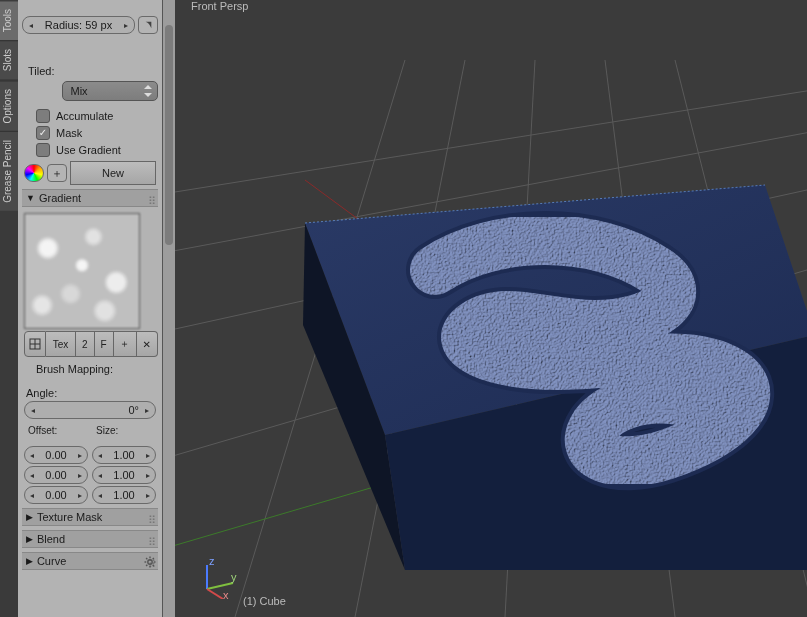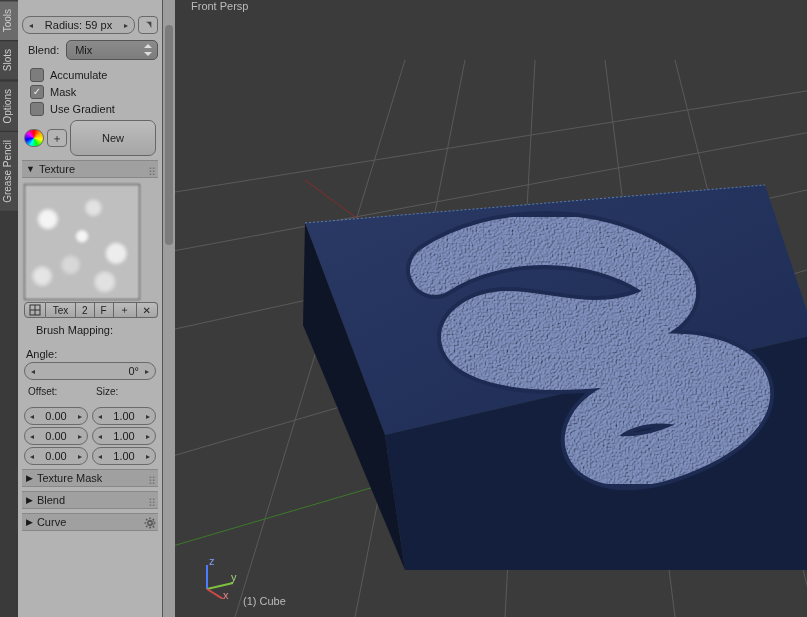--- a/index.html
+++ b/index.html
@@ -34,32 +34,32 @@
 
   .icon-btn {
     width: 20px; height: 18px; background: #b4b4b4; border: 1px solid #6a6a6a; border-radius: 4px;
     display: flex; align-items: center; justify-content: center; font-size: 11px; color: #222;
   }
   .drop-arrow{width:8px;height:8px;display:inline-block}
 
   .select {
     height: 20px; background: linear-gradient(#8b8b8b,#7d7d7d);
     border: 1px solid #555; border-radius: 5px; color: #f0f0f0;
-    display: flex; align-items: center; padding: 0 18px 0 8px; position: relative;
+    display: flex; align-items: center; padding: 0 18px 0 8px; position: relative; margin-top: 41px;
   }
   .select .caret { position: absolute; right: 4px; top: 3px; }
   .caret-icon{width:10px;height:12px}
 
-  .checkbox-row { display: flex; align-items: center; gap: 6px; margin: 3px 0 3px 8px;}
+  .checkbox-row { display: flex; align-items: center; gap: 6px; margin: 3px 0 3px 14px;}
   .cb { width: 14px; height: 14px; border: 1px solid #555; border-radius: 3px; background: #7d7d7d; display:flex;align-items:center;justify-content:center;}
   .cb.checked::after{content:"✓"; color:#eee; font-size:10px; line-height:1;}
 
   .button {
-    height: 36px; background: linear-gradient(#bcbcbc,#a6a6a6);
-    border: 1px solid #666; border-radius: 7px; display:flex;align-items:center;justify-content:center; flex:1; color:#222;
+    height: 24px; background: linear-gradient(#bcbcbc,#a6a6a6);
+    border: 1px solid #666; border-radius: 0; display:flex;align-items:center;justify-content:center; flex:1; color:#222;
   }
 
   .panel-header {
     height: 18px; background: #a0a0a0; border-top:1px solid #888; border-bottom:1px solid #888;
     display:flex; align-items:center; padding:0 4px; gap:4px; margin-top:4px; position:relative;
   }
   .panel-header .tri { font-size: 9px; }
   .panel-header .grip { position:absolute; right:4px; top:5px; color:#777; letter-spacing:-2px;}
 
   .tex-preview {
@@ -71,21 +71,21 @@
       radial-gradient(circle at 40% 70%, #d4d4d4 0 6%, transparent 11%),
       radial-gradient(circle at 15% 80%, #e0e0e0 0 5%, transparent 9%),
       radial-gradient(circle at 70% 85%, #dcdcdc 0 6%, transparent 10%),
       radial-gradient(circle at 50% 45%, #efefef 0 5%, transparent 9%),
       #bcbcbc;
     border:1px solid #555; filter: blur(1.2px) contrast(1.05);
   }
 
   .btn-strip { display:flex; gap:0; margin:2px 0 2px 2px;}
   .btn-strip .seg {
-    height: 16px; border:1px solid #666; background: linear-gradient(#bcbcbc,#a6a6a6);
+    height: 26px; border:1px solid #666; background: linear-gradient(#bcbcbc,#a6a6a6);
     display:flex;align-items:center;justify-content:center; padding:0 6px; font-size:10px; color:#222;
   }
   .btn-strip .seg:first-child{border-radius:4px 0 0 4px}
   .btn-strip .seg:last-child{border-radius:0 4px 4px 0}
   .btn-strip .seg + .seg{border-left:none}
 
   .slider {
     height: 18px; border:1px solid #6a6a6a; border-radius: 9px; background:#aeaeae; position:relative;
     display:flex;align-items:center;justify-content:flex-end; padding:0 16px 0 8px; margin:2px 2px;
   }
@@ -143,21 +143,21 @@
       </div>
       <div class="icon-btn">
         <svg class="drop-arrow" viewBox="0 0 12 12">
             <path d="M1 1 C5 1 9 5 11 11 L11 1 Z" fill="#444"></path>
           </svg>
       </div>
     </div>
 
 
     <div class="row" style="margin-top:6px">
-      <span class="label" style="margin-left:6px;margin-right:4px">Blend:</span>
+      <span class="label" style="margin-left:6px;margin-right:4px">Tiled:</span>
       <div class="select" style="flex:1">
         <span>Mix</span>
         <span class="caret"><svg class="caret-icon" viewBox="0 0 10 12">
               <path d="M5 0 L9 4 H1 Z M5 12 L1 8 H9 Z" fill="#ddd"></path>
             </svg></span>
       </div>
     </div>
 
     <div class="checkbox-row" style="margin-top:8px">
       <div class="cb"></div>
@@ -173,21 +173,21 @@
     </div>
 
     <div class="row" style="margin:4px 2px 0 2px">
       <div class="icon-btn" style="width:20px;background:conic-gradient(red,orange,yellow,lime,cyan,blue,magenta,red);border-radius:10px"></div>
       <div class="icon-btn" style="width:20px">＋</div>
       <div class="button">New</div>
     </div>
 
     <div class="panel-header">
       <span class="tri">▼</span>
-      <span>Texture</span>
+      <span>Gradient</span>
       <span class="grip">⠿</span>
     </div>
 
     <div class="tex-preview"></div>
 
     <div class="btn-strip">
       <div class="seg" style="padding:0 4px">
         <svg width="12" height="12" viewBox="0 0 12 12">
             <rect x="1" y="1" width="10" height="10" fill="none" stroke="#333"></rect>
             <path d="M1 6 H11 M6 1 V11" stroke="#333"></path>

